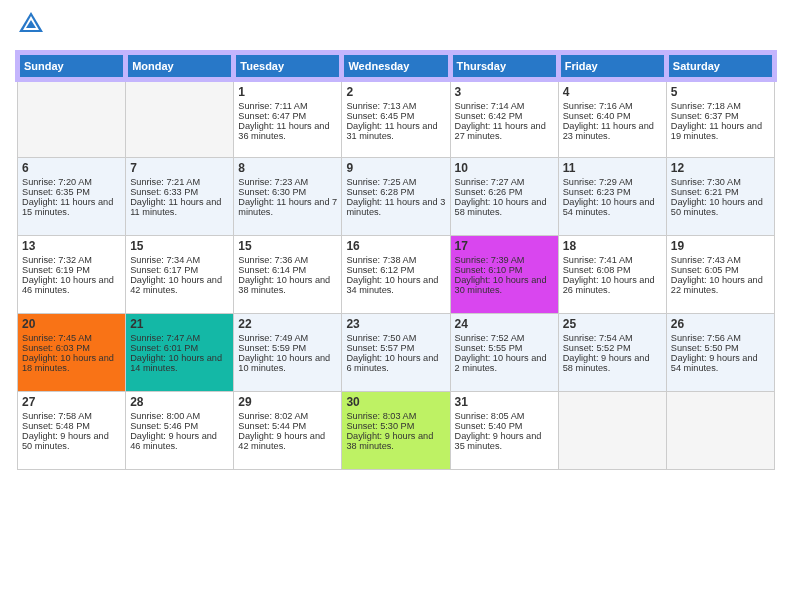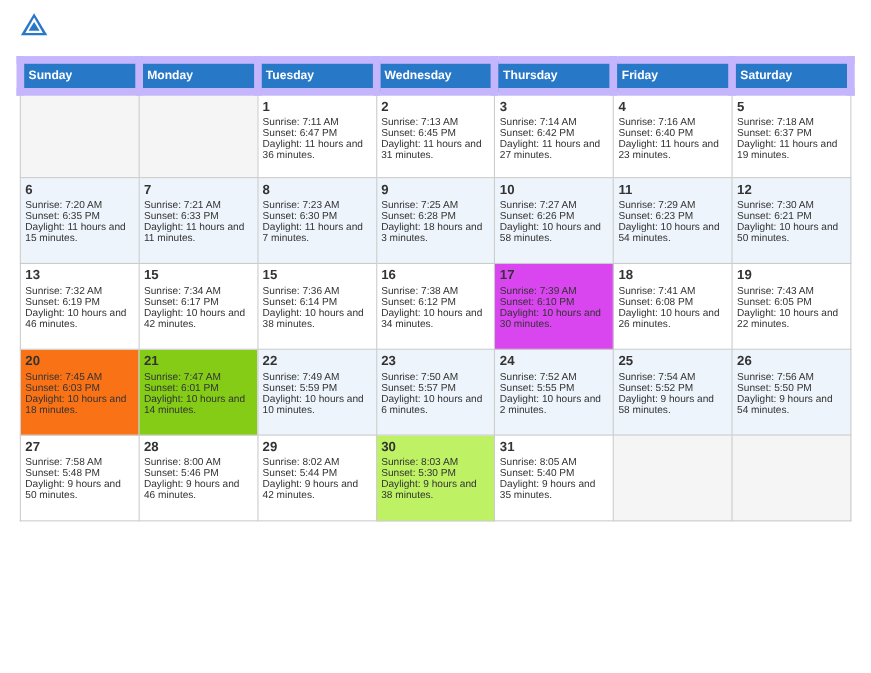--- a/index.html
+++ b/index.html
@@ -55,21 +55,21 @@
       border-collapse: collapse;
       table-layout: fixed;
     }
     th {
       background-color: #2878c8;
       color: #fff;
       font-size: 11px;
       font-weight: bold;
       padding: 5px 4px;
       text-align: left;
-      border: 7px solid #c4b5fd;
+      border: 5px solid #c4b5fd;
     }
     td {
       border: 1px solid #ccc;
       padding: 3px 4px;
       font-size: 9.2px;
       color: #333;
       vertical-align: top;
       height: 78px;
     }
     td.empty {
@@ -174,21 +174,21 @@
           <td style="background: rgb(238, 244, 251);">
             <span class="day-num">8</span>
             <div>Sunrise: 7:23 AM</div>
             <div>Sunset: 6:30 PM</div>
             <div>Daylight: 11 hours and 7 minutes.</div>
           </td>
           <td style="background: rgb(238, 244, 251);">
             <span class="day-num">9</span>
             <div>Sunrise: 7:25 AM</div>
             <div>Sunset: 6:28 PM</div>
-            <div>Daylight: 18 hours and 3 minutes.</div>
+            <div>Daylight: 11 hours and 3 minutes.</div>
           </td>
           <td style="background: rgb(238, 244, 251);">
             <span class="day-num">10</span>
             <div>Sunrise: 7:27 AM</div>
             <div>Sunset: 6:26 PM</div>
             <div>Daylight: 10 hours and 58 minutes.</div>
           </td>
           <td style="background: rgb(238, 244, 251);">
             <span class="day-num">11</span>
             <div>Sunrise: 7:29 AM</div>
@@ -246,21 +246,21 @@
             <div>Daylight: 10 hours and 22 minutes.</div>
           </td>
         </tr>
         <tr>
           <td style="background: #f97316;">
             <span class="day-num">20</span>
             <div>Sunrise: 7:45 AM</div>
             <div>Sunset: 6:03 PM</div>
             <div>Daylight: 10 hours and 18 minutes.</div>
           </td>
-          <td style="background: #84cc16; margin-left: 33px;">
+          <td style="background: #14b8a6; margin-left: 33px;">
             <span class="day-num">21</span>
             <div>Sunrise: 7:47 AM</div>
             <div>Sunset: 6:01 PM</div>
             <div>Daylight: 10 hours and 14 minutes.</div>
           </td>
           <td style="background: rgb(238, 244, 251);">
             <span class="day-num">22</span>
             <div>Sunrise: 7:49 AM</div>
             <div>Sunset: 5:59 PM</div>
             <div>Daylight: 10 hours and 10 minutes.</div>

